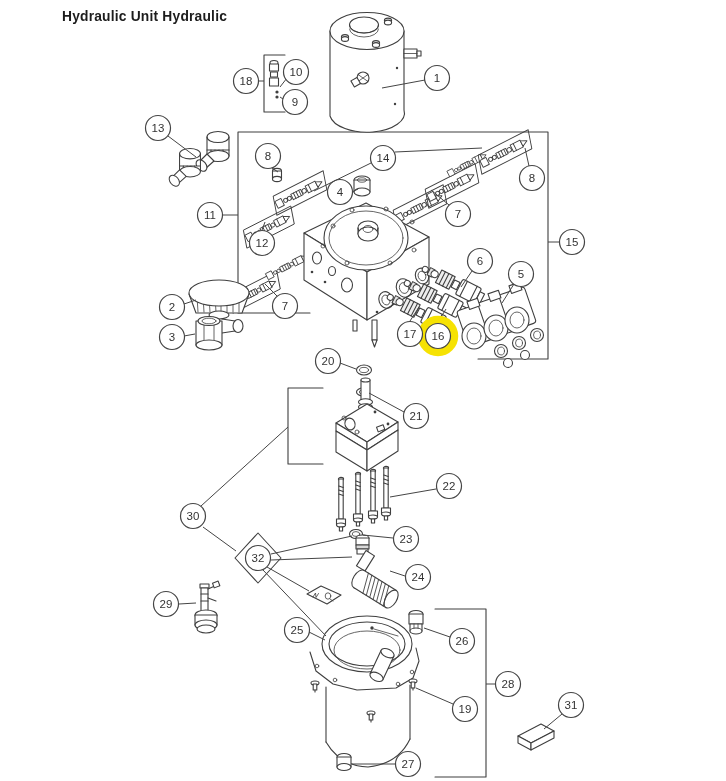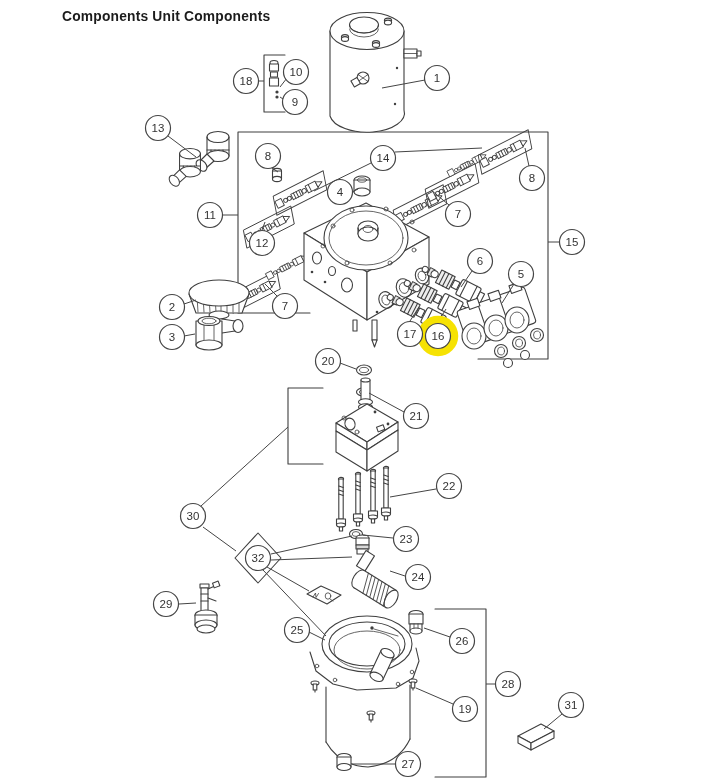--- a/index.html
+++ b/index.html
@@ -13,21 +13,21 @@
   #art .dark{fill:#3f3f3f;stroke:none;}
   #callouts-layer{stroke:#454545;stroke-width:1.2;}
   #callouts-layer text{stroke:none;fill:#333;font-family:"Liberation Sans",sans-serif;
                        font-size:11.5px;text-anchor:middle;}
   #callouts-layer line{stroke-width:1;}
 </style>
 </head>
 <body>
 
 <div class="stage">
-  <div class="title">Components Unit Components</div>
+  <div class="title">Hydraulic Unit Hydraulic</div>
 
   <svg width="726" height="781" viewBox="0 0 726 781">
     <defs>
       <g id="cart">
         <rect x="-31" y="-4.5" width="8" height="9" fill="#fff"></rect>
         <circle cx="-19" cy="0" r="2.3" fill="#fff"></circle>
         <circle cx="-14" cy="0" r="2.3" fill="#fff"></circle>
         <rect x="-10.5" y="-3.5" width="13" height="7" fill="#fff"></rect>
         <line x1="-7" y1="-3.5" x2="-7" y2="3.5"></line>
         <line x1="-3.5" y1="-3.5" x2="-3.5" y2="3.5"></line>

